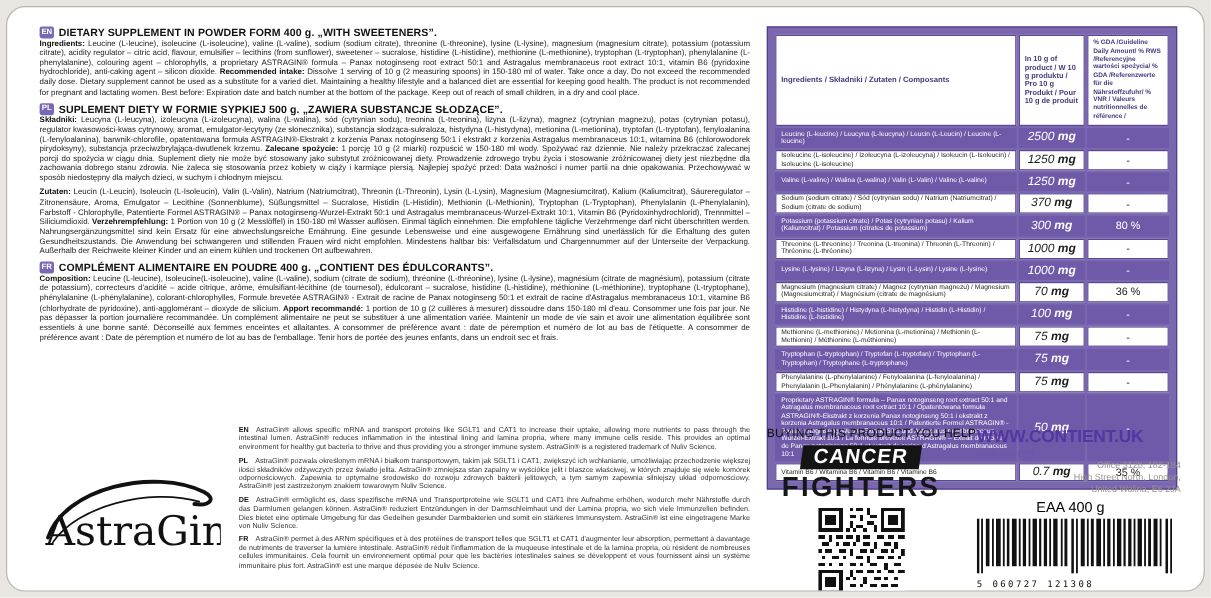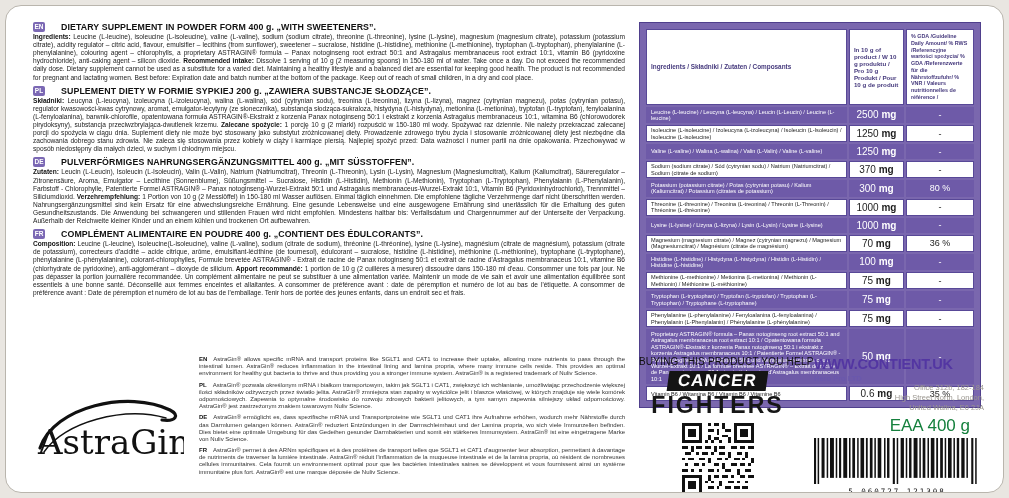--- a/index.html
+++ b/index.html
@@ -4,21 +4,21 @@
 <style>
   * { box-sizing: border-box; margin: 0; padding: 0; }
   html,body { width:1009px; height:498px; }
   body { background:#e9e6e1; font-family:"Liberation Sans", sans-serif; color:#1c1c1c; position:relative; }
   .label { position:absolute; left:5px; top:5px; width:999px; height:488px; background:#ffffff;
            border:1px solid #b9b5ad; border-radius:16px; overflow:hidden; }
 
   
   .left-col { position:absolute; left:27px; top:16px; width:592px; }
   .sect { margin-bottom:4px; }
-  .sect-head { display:flex; align-items:center; gap:16px; margin-bottom:1px; }
+  .sect-head { display:flex; align-items:center; gap:4px; margin-bottom:1px; }
   .lang-badge { display:inline-block; background:#7b68b4; color:#fff; font-weight:bold;
                 font-size:6.5px; line-height:10px; width:12px; height:10px; text-align:center;
                 border-radius:2px; flex:0 0 auto; }
   .sect-title { font-weight:bold; font-size:8.8px; letter-spacing:0.1px; color:#111; }
   .sect-body { font-size:6.6px; line-height:1.23; text-align:justify; color:#222; }
   .sect-body b { color:#111; }
 
   
   .bottom-row { position:absolute; left:27px; top:350px; width:592px; display:flex; gap:14px; }
   .logo-box { width:152px; flex:0 0 auto; display:flex; align-items:center; justify-content:center; padding-top:28px; }
@@ -30,42 +30,42 @@
   .panel { position:absolute; left:633px; top:16px; width:342px; background:#7a67ae;
            border:1px solid #4f3f8c; padding:4px; }
   table.nutri { width:100%; border-collapse:separate; border-spacing:2px; }
   .nutri th { background:#fff; color:#463a7d; font-weight:bold; text-align:left;
               vertical-align:middle; border:1px solid #584897; padding:3px 4px; }
   .nutri th.h-name { font-size:6.4px; width:62%; }
   .nutri th.h-amt  { font-size:6.2px; width:17%; }
   .nutri th.h-gda  { font-size:5.4px; width:21%; line-height:1.25; }
   .nutri td { padding:1px 4px; vertical-align:middle; }
   .nutri td.c-name { font-size:5.6px; line-height:1.15; }
-  .nutri td.c-amt  { font-size:10px; text-align:center; white-space:nowrap; }
+  .nutri td.c-amt  { font-size:10px; text-align:center; white-space:nowrap;font-style:italic; }
   .nutri td.c-amt b { font-weight:bold; }
   .nutri td.c-gda  { font-size:9px; text-align:center; }
   .nutri tr.wr td { background:#fff; color:#1c1c1c; border:1px solid #584897; }
   .nutri tr.pr td { background:#6e5aa8; color:#fff; border:1px solid #6e5aa8; }
 
   
   .branding { position:absolute; left:633px; top:350px; width:345px; display:flex; gap:18px; }
   .cause { width:157px; text-align:center; }
   .help-line { font-weight:normal; font-size:10px; letter-spacing:0.2px; color:#111; white-space:nowrap; }
   .cancer { display:inline-block; background:#141414; color:#fff; font-weight:bold; font-size:17px;
             letter-spacing:1px; padding:0 10px; transform:skewX(-8deg); margin-top:4px; }
   .fighters { font-weight:bold; font-size:23px; letter-spacing:2px; color:#161616; margin-top:1px; }
   .qr { margin-top:4px; }
   .contact { width:170px; }
   .website { color:#5336a2; font-weight:bold; font-size:14.5px; letter-spacing:-0.2px; white-space:nowrap; }
   .company { color:#6a58ad; font-weight:bold; font-size:7.5px; margin-top:2px; }
   .addr { color:#9a968f; font-size:7.5px; line-height:1.3;text-align:right; }
-  .product-name { font-size:17px; color:#15803d; text-align:right; padding-right:14px; margin-top:4px; }
+  .product-name { font-size:12px; color:#000000; text-align:center; padding-right:14px; margin-top:4px; }
   .barcode-wrap { margin-top:2px; width:166px; }
   .barcode-digits { font-family:"DejaVu Sans Mono", monospace; font-size:7.5px; color:#111;
-                    letter-spacing:2px; text-align:center; margin-top:-1px; }
+                    letter-spacing:2px; text-align:left; margin-top:-1px; }
 </style>
 </head>
 <body>
 
 <div class="label">
 
   <div class="left-col">
 
     <div class="sect">
       <div class="sect-head">
@@ -76,35 +76,31 @@
         <b>Ingredients:</b>
         <span>Leucine (L-leucine), isoleucine (L-isoleucine), valine (L-valine), sodium (sodium citrate), threonine (L-threonine), lysine (L-lysine), magnesium (magnesium citrate), potassium (potassium citrate), acidity regulator – citric acid, flavour, emulsifier – lecithins (from sunflower), sweetener – sucralose, histidine (L-histidine), methionine (L-methionine), tryptophan (L-tryptophan), phenylalanine (L-phenylalanine), colouring agent – chlorophylls, a proprietary ASTRAGIN® formula – Panax notoginseng root extract 50:1 and Astragalus membranaceus root extract 10:1, vitamin B6 (pyridoxine hydrochloride), anti-caking agent – silicon dioxide.</span>
         <b>Recommended intake:</b>
         <span>Dissolve 1 serving of 10 g (2 measuring spoons) in 150-180 ml of water. Take once a day. Do not exceed the recommended daily dose. Dietary supplement cannot be used as a substitute for a varied diet. Maintaining a healthy lifestyle and a balanced diet are essential for keeping good health. The product is not recommended for pregnant and lactating women. Best before: Expiration date and batch number at the bottom of the package. Keep out of reach of small children, in a dry and cool place.</span>
       </div>
     </div>
 
     <div class="sect">
       <div class="sect-head">
         <span class="lang-badge">PL</span>
-        <span class="sect-title">SUPLEMENT DIETY W FORMIE SYPKIEJ 200 g. „ZAWIERA SUBSTANCJE SŁODZĄCE”.</span>
+        <span class="sect-title">SUPLEMENT DIETY W FORMIE SYPKIEJ 500 g. „ZAWIERA SUBSTANCJE SŁODZĄCE”.</span>
       </div>
       <div class="sect-body">
         <b>Składniki:</b>
         <span>Leucyna (L-leucyna), izoleucyna (L-izoleucyna), walina (L-walina), sód (cytrynian sodu), treonina (L-treonina), lizyna (L-lizyna), magnez (cytrynian magnezu), potas (cytrynian potasu), regulator kwasowości-kwas cytrynowy, aromat, emulgator-lecytyny (ze słonecznika), substancja słodząca-sukraloza, histydyna (L-histydyna), metionina (L-metionina), tryptofan (L-tryptofan), fenyloalanina (L-fenyloalanina), barwnik-chlorofile, opatentowana formuła ASTRAGIN®-Ekstrakt z korzenia Panax notoginseng 50:1 i ekstrakt z korzenia Astragalus membranaceus 10:1, witamina B6 (chlorowodorek pirydoksyny), substancja przeciwzbrylająca-dwutlenek krzemu.</span>
         <b>Zalecane spożycie:</b>
         <span>1 porcję 10 g (2 miarki) rozpuścić w 150-180 ml wody. Spożywać raz dziennie. Nie należy przekraczać zalecanej porcji do spożycia w ciągu dnia. Suplement diety nie może być stosowany jako substytut zróżnicowanej diety. Prowadzenie zdrowego trybu życia i stosowanie zróżnicowanej diety jest niezbędne dla zachowania dobrego stanu zdrowia. Nie zaleca się stosowania przez kobiety w ciąży i karmiące piersią. Najlepiej spożyć przed: Data ważności i numer partii na dnie opakowania. Przechowywać w sposób niedostępny dla małych dzieci, w suchym i chłodnym miejscu.</span>
       </div>
     </div>
 
     <div class="sect">
-      <div class="sect-head">
-        <span class="lang-badge">DE</span>
-        <span class="sect-title">PULVERFÖRMIGES NAHRUNGSERGÄNZUNGSMITTEL 400 g. „MIT SÜSSTOFFEN”.</span>
-      </div>
       <div class="sect-body">
         <b>Zutaten:</b>
         <span>Leucin (L-Leucin), Isoleucin (L-Isoleucin), Valin (L-Valin), Natrium (Natriumcitrat), Threonin (L-Threonin), Lysin (L-Lysin), Magnesium (Magnesiumcitrat), Kalium (Kaliumcitrat), Säureregulator – Zitronensäure, Aroma, Emulgator – Lecithine (Sonnenblume), Süßungsmittel – Sucralose, Histidin (L-Histidin), Methionin (L-Methionin), Tryptophan (L-Tryptophan), Phenylalanin (L-Phenylalanin), Farbstoff - Chlorophylle, Patentierte Formel ASTRAGIN® – Panax notoginseng-Wurzel-Extrakt 50:1 und Astragalus membranaceus-Wurzel-Extrakt 10:1, Vitamin B6 (Pyridoxinhydrochlorid), Trennmittel – Siliciumdioxid.</span>
         <b>Verzehrempfehlung:</b>
         <span>1 Portion von 10 g (2 Messlöffel) in 150-180 ml Wasser auflösen. Einmal täglich einnehmen. Die empfohlene tägliche Verzehrmenge darf nicht überschritten werden. Nahrungsergänzungsmittel sind kein Ersatz für eine abwechslungsreiche Ernährung. Eine gesunde Lebensweise und eine ausgewogene Ernährung sind unerlässlich für die Erhaltung des guten Gesundheitszustands. Die Anwendung bei schwangeren und stillenden Frauen wird nicht empfohlen. Mindestens haltbar bis: Verfallsdatum und Chargennummer auf der Unterseite der Verpackung. Außerhalb der Reichweite kleiner Kinder und an einem kühlen und trockenen Ort aufbewahren.</span>
       </div>
     </div>
 
     <div class="sect">
       <div class="sect-head">
@@ -214,21 +210,21 @@
       <td class="c-amt"><span class="amt-v">75</span> <b class="amt-u">mg</b></td>
       <td class="c-gda">-</td>
     </tr>
           <tr class="pr">
       <td class="c-name">Proprietary ASTRAGIN® formula – Panax notoginseng root extract 50:1 and Astragalus membranaceus root extract 10:1 / Opatentowana formuła ASTRAGIN®-Ekstrakt z korzenia Panax notoginseng 50:1 i ekstrakt z korzenia Astragalus membranaceus 10:1 / Patentierte Formel ASTRAGIN® - Panax notoginseng-Wurzel-Extrakt 50:1 und Astragalus membranaceus-Wurzel-Extrakt 10:1 / La formule brevetée ASTRAGIN® – Extrait de racine de Panax notoginseng 50:1 et extrait de racine d'Astragalus membranaceus 10:1</td>
       <td class="c-amt"><span class="amt-v">50</span> <b class="amt-u">mg</b></td>
       <td class="c-gda">-</td>
     </tr>
           <tr class="wr">
       <td class="c-name">Vitamin B6 / Witamina B6 / Vitamin B6 / Vitamine B6</td>
-      <td class="c-amt"><span class="amt-v">0.6</span> <b class="amt-u">mg</b></td>
+      <td class="c-amt"><span class="amt-v">0.7</span> <b class="amt-u">mg</b></td>
       <td class="c-gda">35 %</td>
     </tr>
         </tbody>
     </table>
   </div>
 
   <div class="branding">
     <div class="cause">
       <div class="help-line">BUYING THIS PRODUCT YOU HELP</div>
       <div><span class="cancer">CANCER</span></div>

